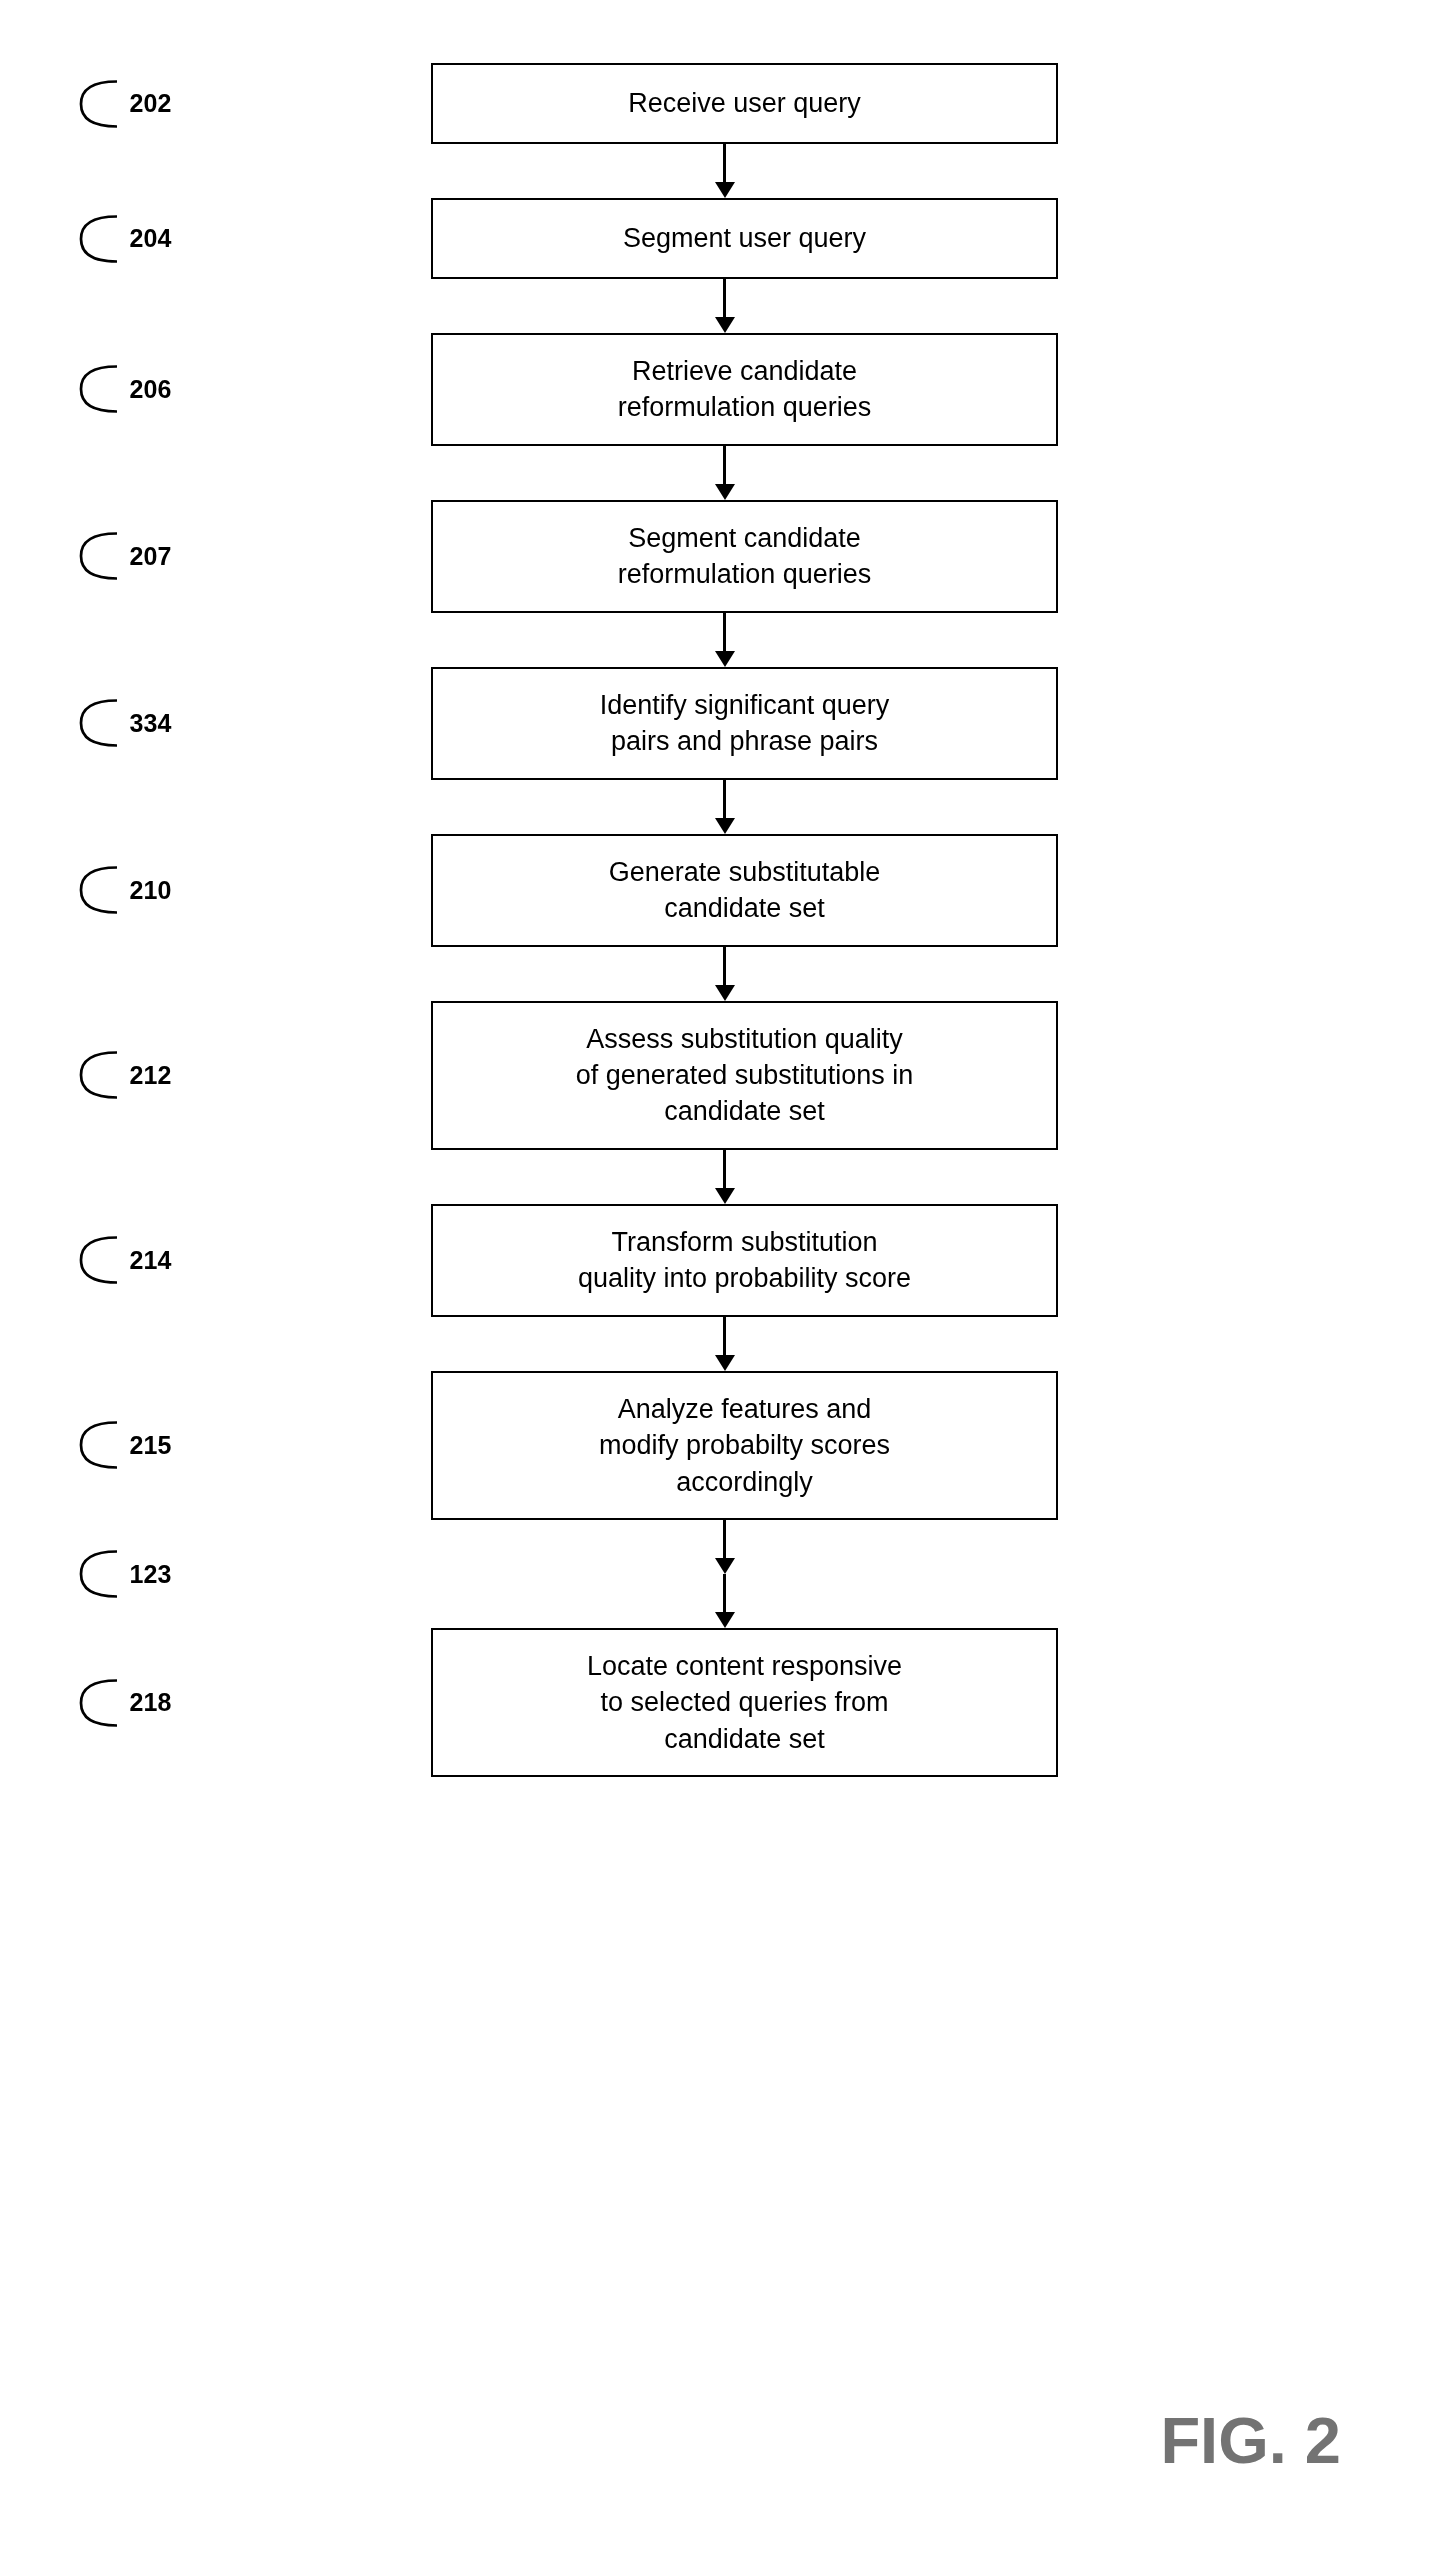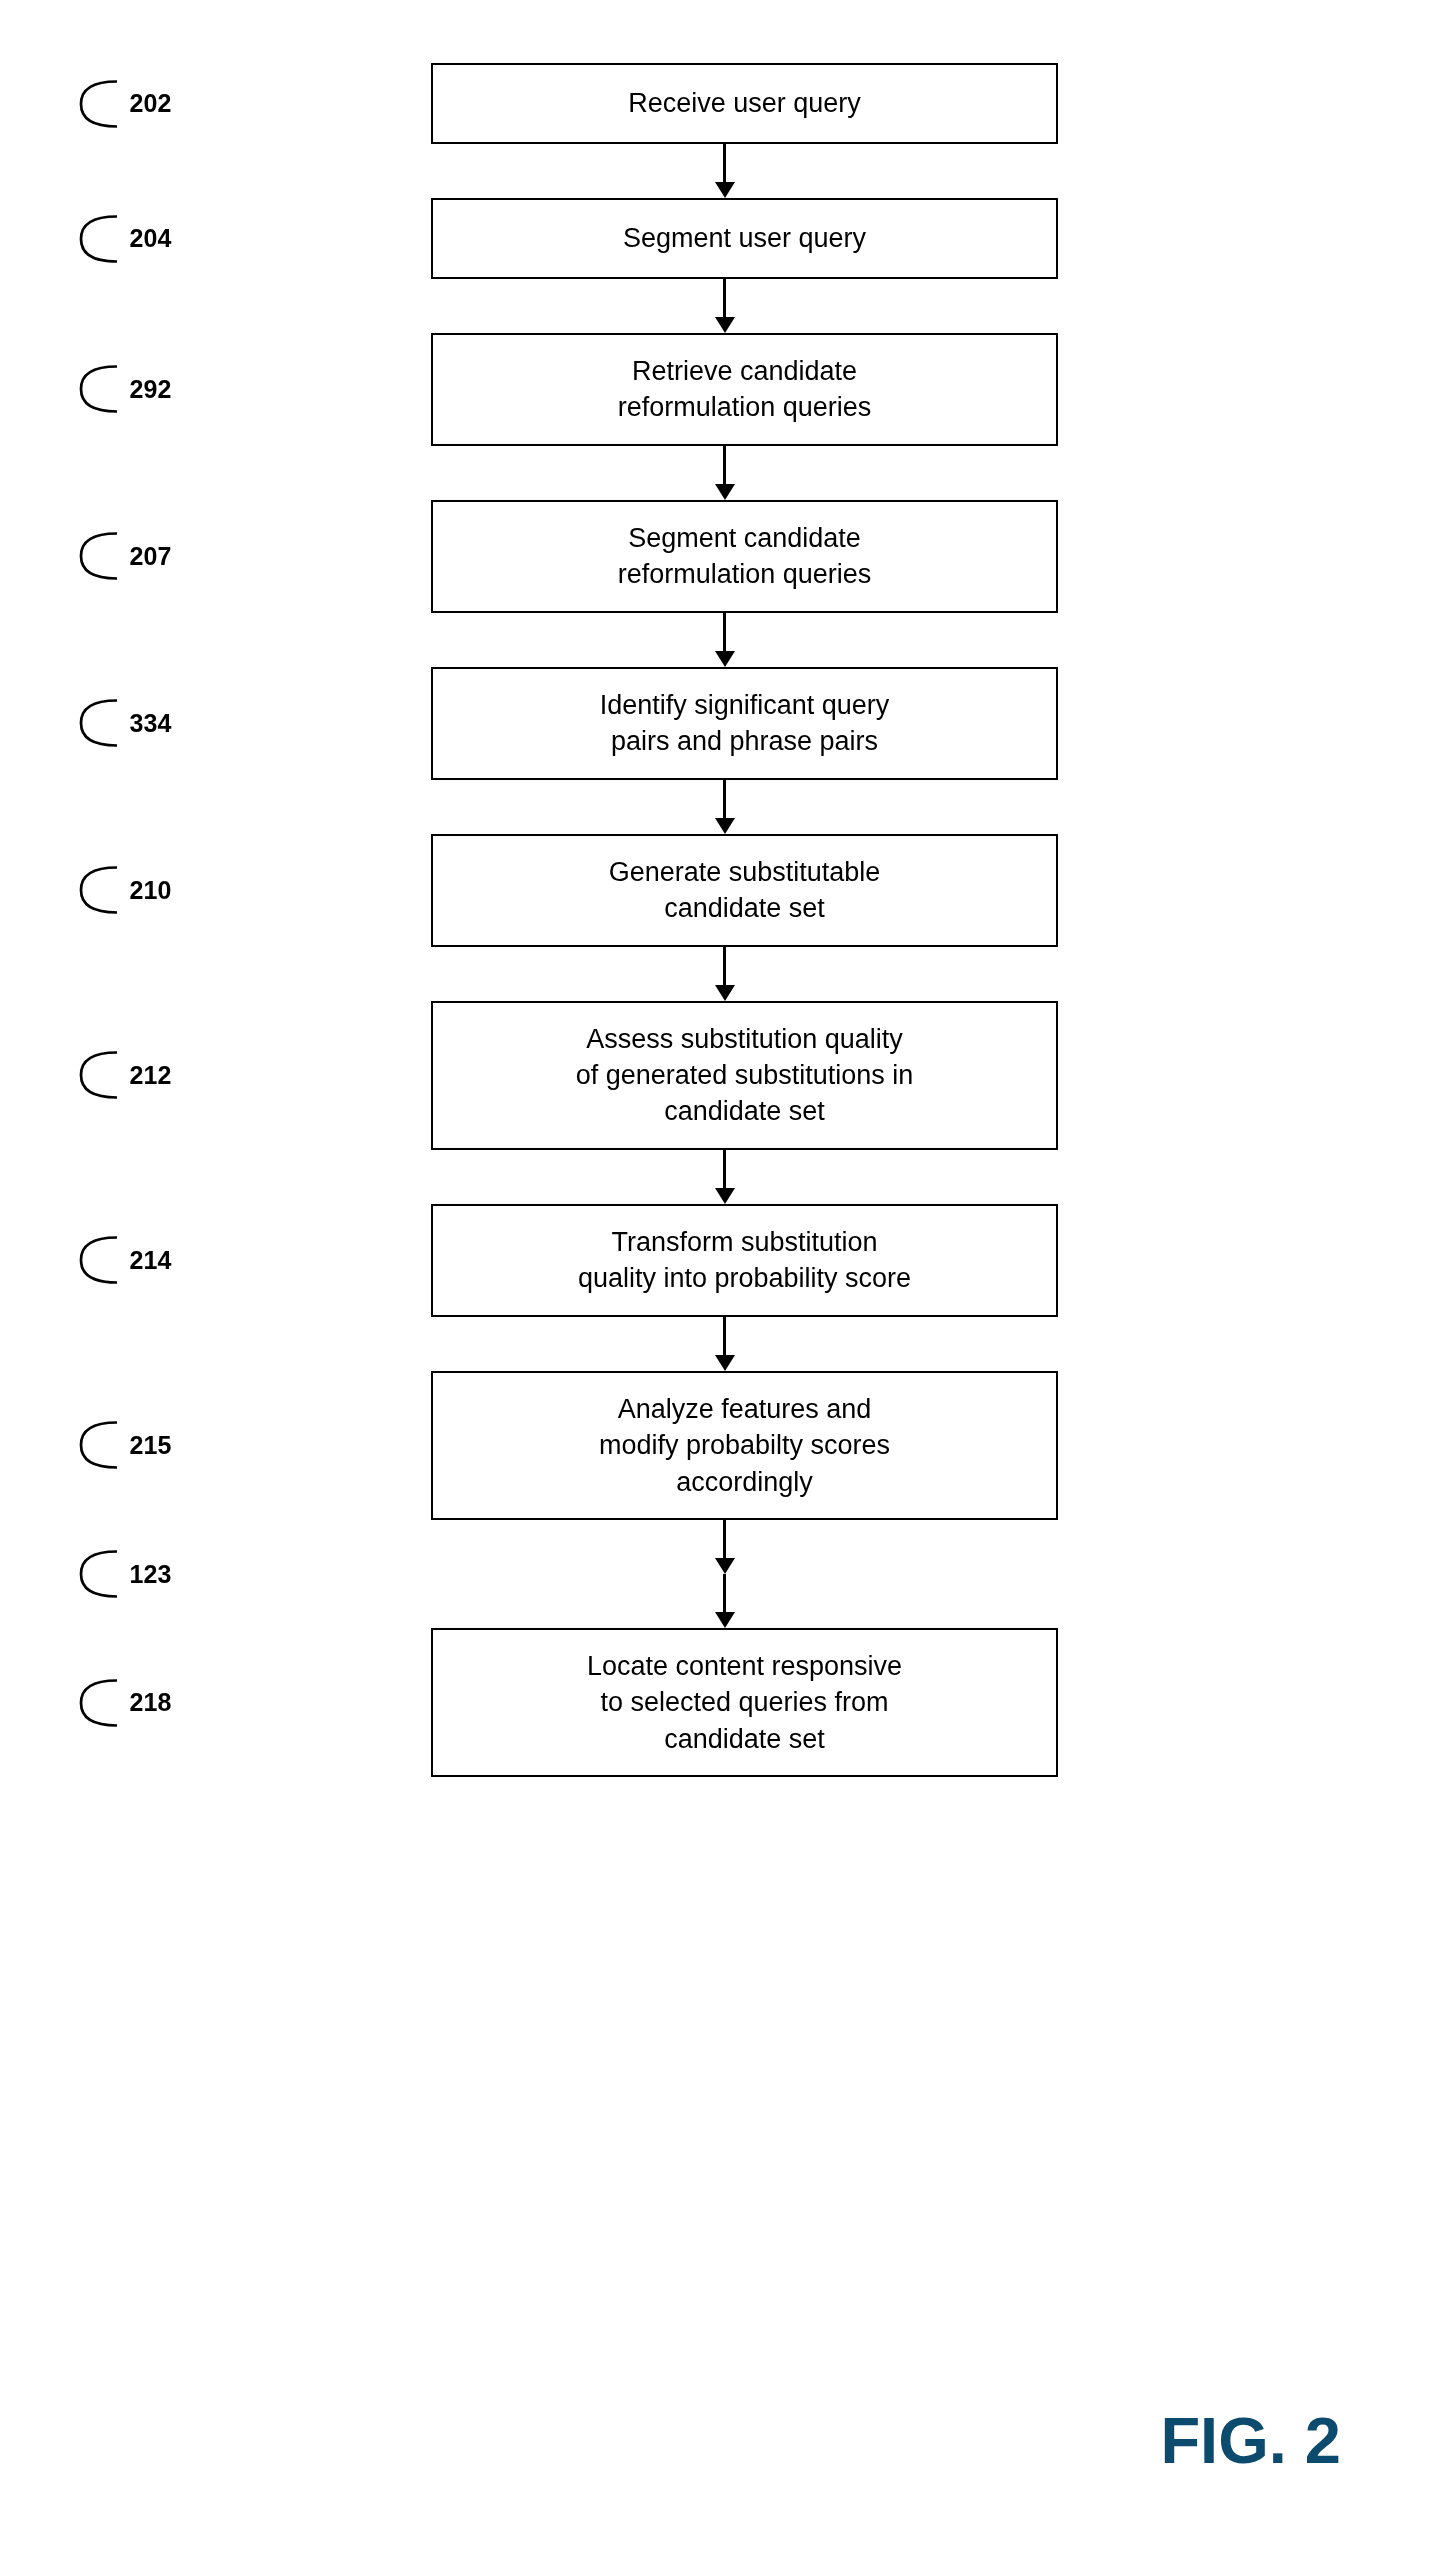--- a/index.html
+++ b/index.html
@@ -101,21 +101,21 @@
       border-top: 16px solid #000;
     }
 
     .fig-label {
       position: absolute;
       right: 108px;
       bottom: 72px;
       font-size: 65px;
       font-weight: bold;
       font-family: Arial, sans-serif;
-      color: #0c4a6e;
+      color: #737373;
     }
   </style>
 </head>
 <body>
 
 <div class="diagram-container">
   <div class="flow-wrapper" id="flow-wrapper">
   <div class="step-row">
         <div class="label-area">
           <div class="arc-bracket"><svg viewBox="0 0 60 60" xmlns="http://www.w3.org/2000/svg">
@@ -140,21 +140,21 @@
       </div>
       <div class="connector">
         <div class="connector-line"></div>
         <div class="arrow-head"></div>
       </div>
       <div class="step-row">
         <div class="label-area">
           <div class="arc-bracket"><svg viewBox="0 0 60 60" xmlns="http://www.w3.org/2000/svg">
     <path d="M 50 5 Q 10 5 10 30 Q 10 55 50 55" fill="none" stroke="#000" stroke-width="3"></path>
   </svg></div>
-          <span class="step-number">292</span>
+          <span class="step-number">206</span>
         </div>
         <div class="box">Retrieve candidate<br>reformulation queries</div>
       </div>
       <div class="connector">
         <div class="connector-line"></div>
         <div class="arrow-head"></div>
       </div>
       <div class="step-row">
         <div class="label-area">
           <div class="arc-bracket"><svg viewBox="0 0 60 60" xmlns="http://www.w3.org/2000/svg">

